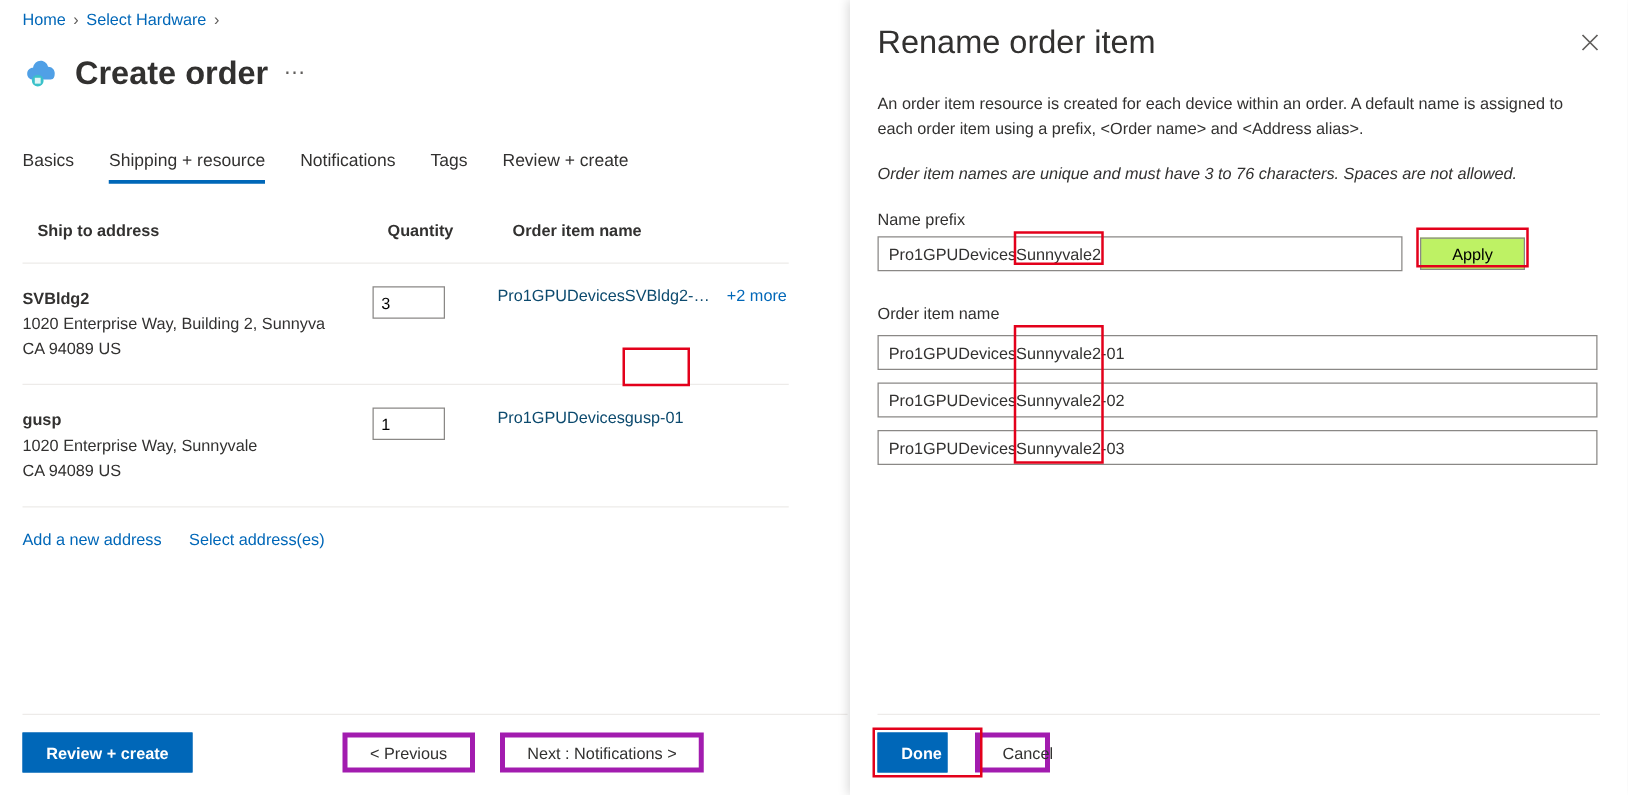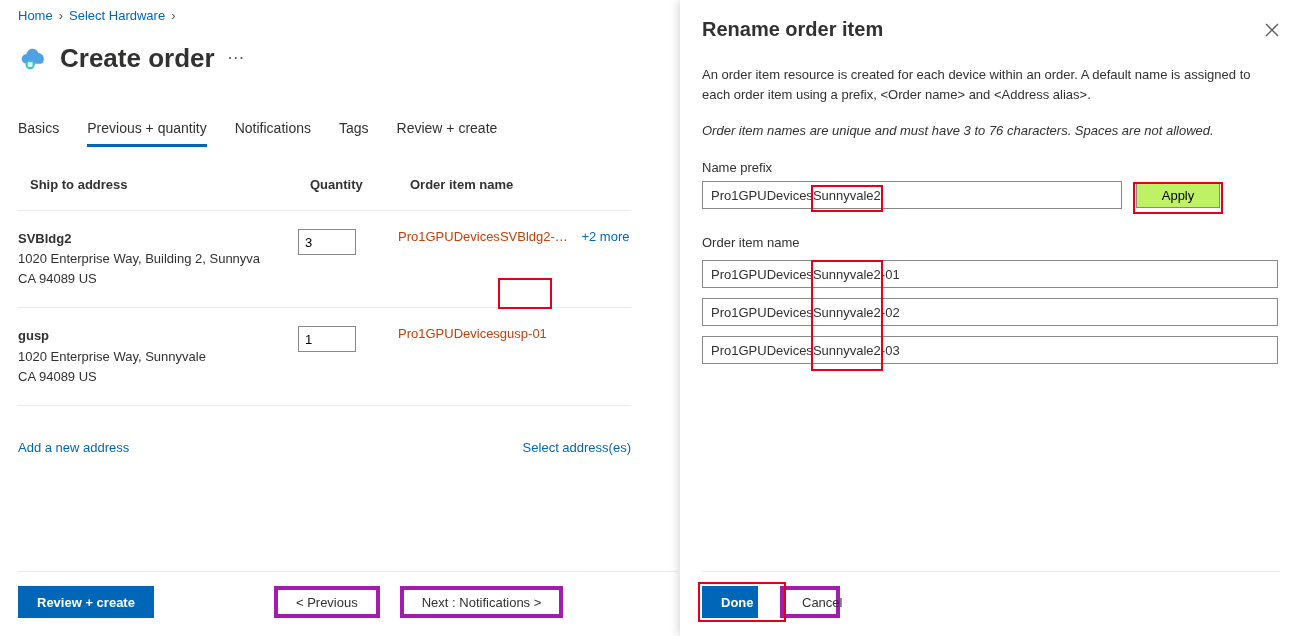--- a/index.html
+++ b/index.html
@@ -80,25 +80,25 @@
     padding: 18px 0 18px 0;
     margin-left: 0; padding-left: 0;
   }
   .ship-row:last-of-type { border-bottom: 1px solid #edebe9; }
   .addr-name { font-weight: 600; }
   .addr-lines { color: #323130; font-size: 13px; line-height: 1.55; max-width: 270px; overflow: hidden; }
   .qty-input {
     width: 58px; height: 26px;
     border: 1px solid #8a8886; padding: 0 6px; font-size: 13px;
   }
-  .order-item-link { color: #c2410c; cursor: pointer; }
+  .order-item-link { color: #0c4a6e; cursor: pointer; }
   .plus-more { color: #0067b8; margin-left: 10px; cursor: pointer; }
 
   .addr-actions {
-    margin-top: 34px; display: flex; gap: 22px; justify-content: space-between;
+    margin-top: 18px; display: flex; gap: 22px;
   }
   .link { color: #0067b8; cursor: pointer; font-size: 13px; }
 
   .page-footer {
     position: absolute; left: 18px; bottom: 18px;
     display: flex; gap: 20px; align-items: center;
     border-top: 1px solid #edebe9;
     width: 660px; padding-top: 14px;
   }
   .btn {
@@ -117,21 +117,21 @@
   
   .panel {
     position: absolute;
     right: 0; top: 0;
     width: 622px; height: 636px;
     background: #fff;
     box-shadow: -2px 0 8px rgba(0,0,0,0.15);
     padding: 18px 22px 0 22px;
   }
   .panel-title-row { display: flex; justify-content: space-between; align-items: center; }
-  .panel-title { font-size: 20px; font-weight: 700; }
+  .panel-title { font-size: 26px; font-weight: 400; }
   .close-x {
     width: 16px; height: 16px; cursor: pointer; color: #605e5c;
     display:flex; align-items:center; justify-content:center;
   }
   .close-x svg { width: 14px; height: 14px; }
 
   .panel-desc {
     margin-top: 24px; font-size: 13px; line-height: 1.55;
   }
   .panel-desc2 { margin-top: 18px; font-size: 13px; font-style: italic; }
@@ -187,21 +187,21 @@
         <circle cx="13" cy="23" r="5" fill="#3ac1c9"></circle>
         <rect x="10.5" y="20.5" width="5" height="5" fill="#ffffff" opacity="0.85"></rect>
       </svg>
     </span>
     <div class="page-title">Create order</div>
     <span class="overflow-dots">…</span>
   </div>
 
   <div class="tabs">
     <div class="tab">Basics</div>
-    <div class="tab active">Previous + quantity</div>
+    <div class="tab active">Shipping + resource</div>
     <div class="tab">Notifications</div>
     <div class="tab">Tags</div>
     <div class="tab">Review + create</div>
   </div>
 
 
   <div class="ship-table">
     <div class="ship-head">
       <div>Ship to address</div>
       <div>Quantity</div>

